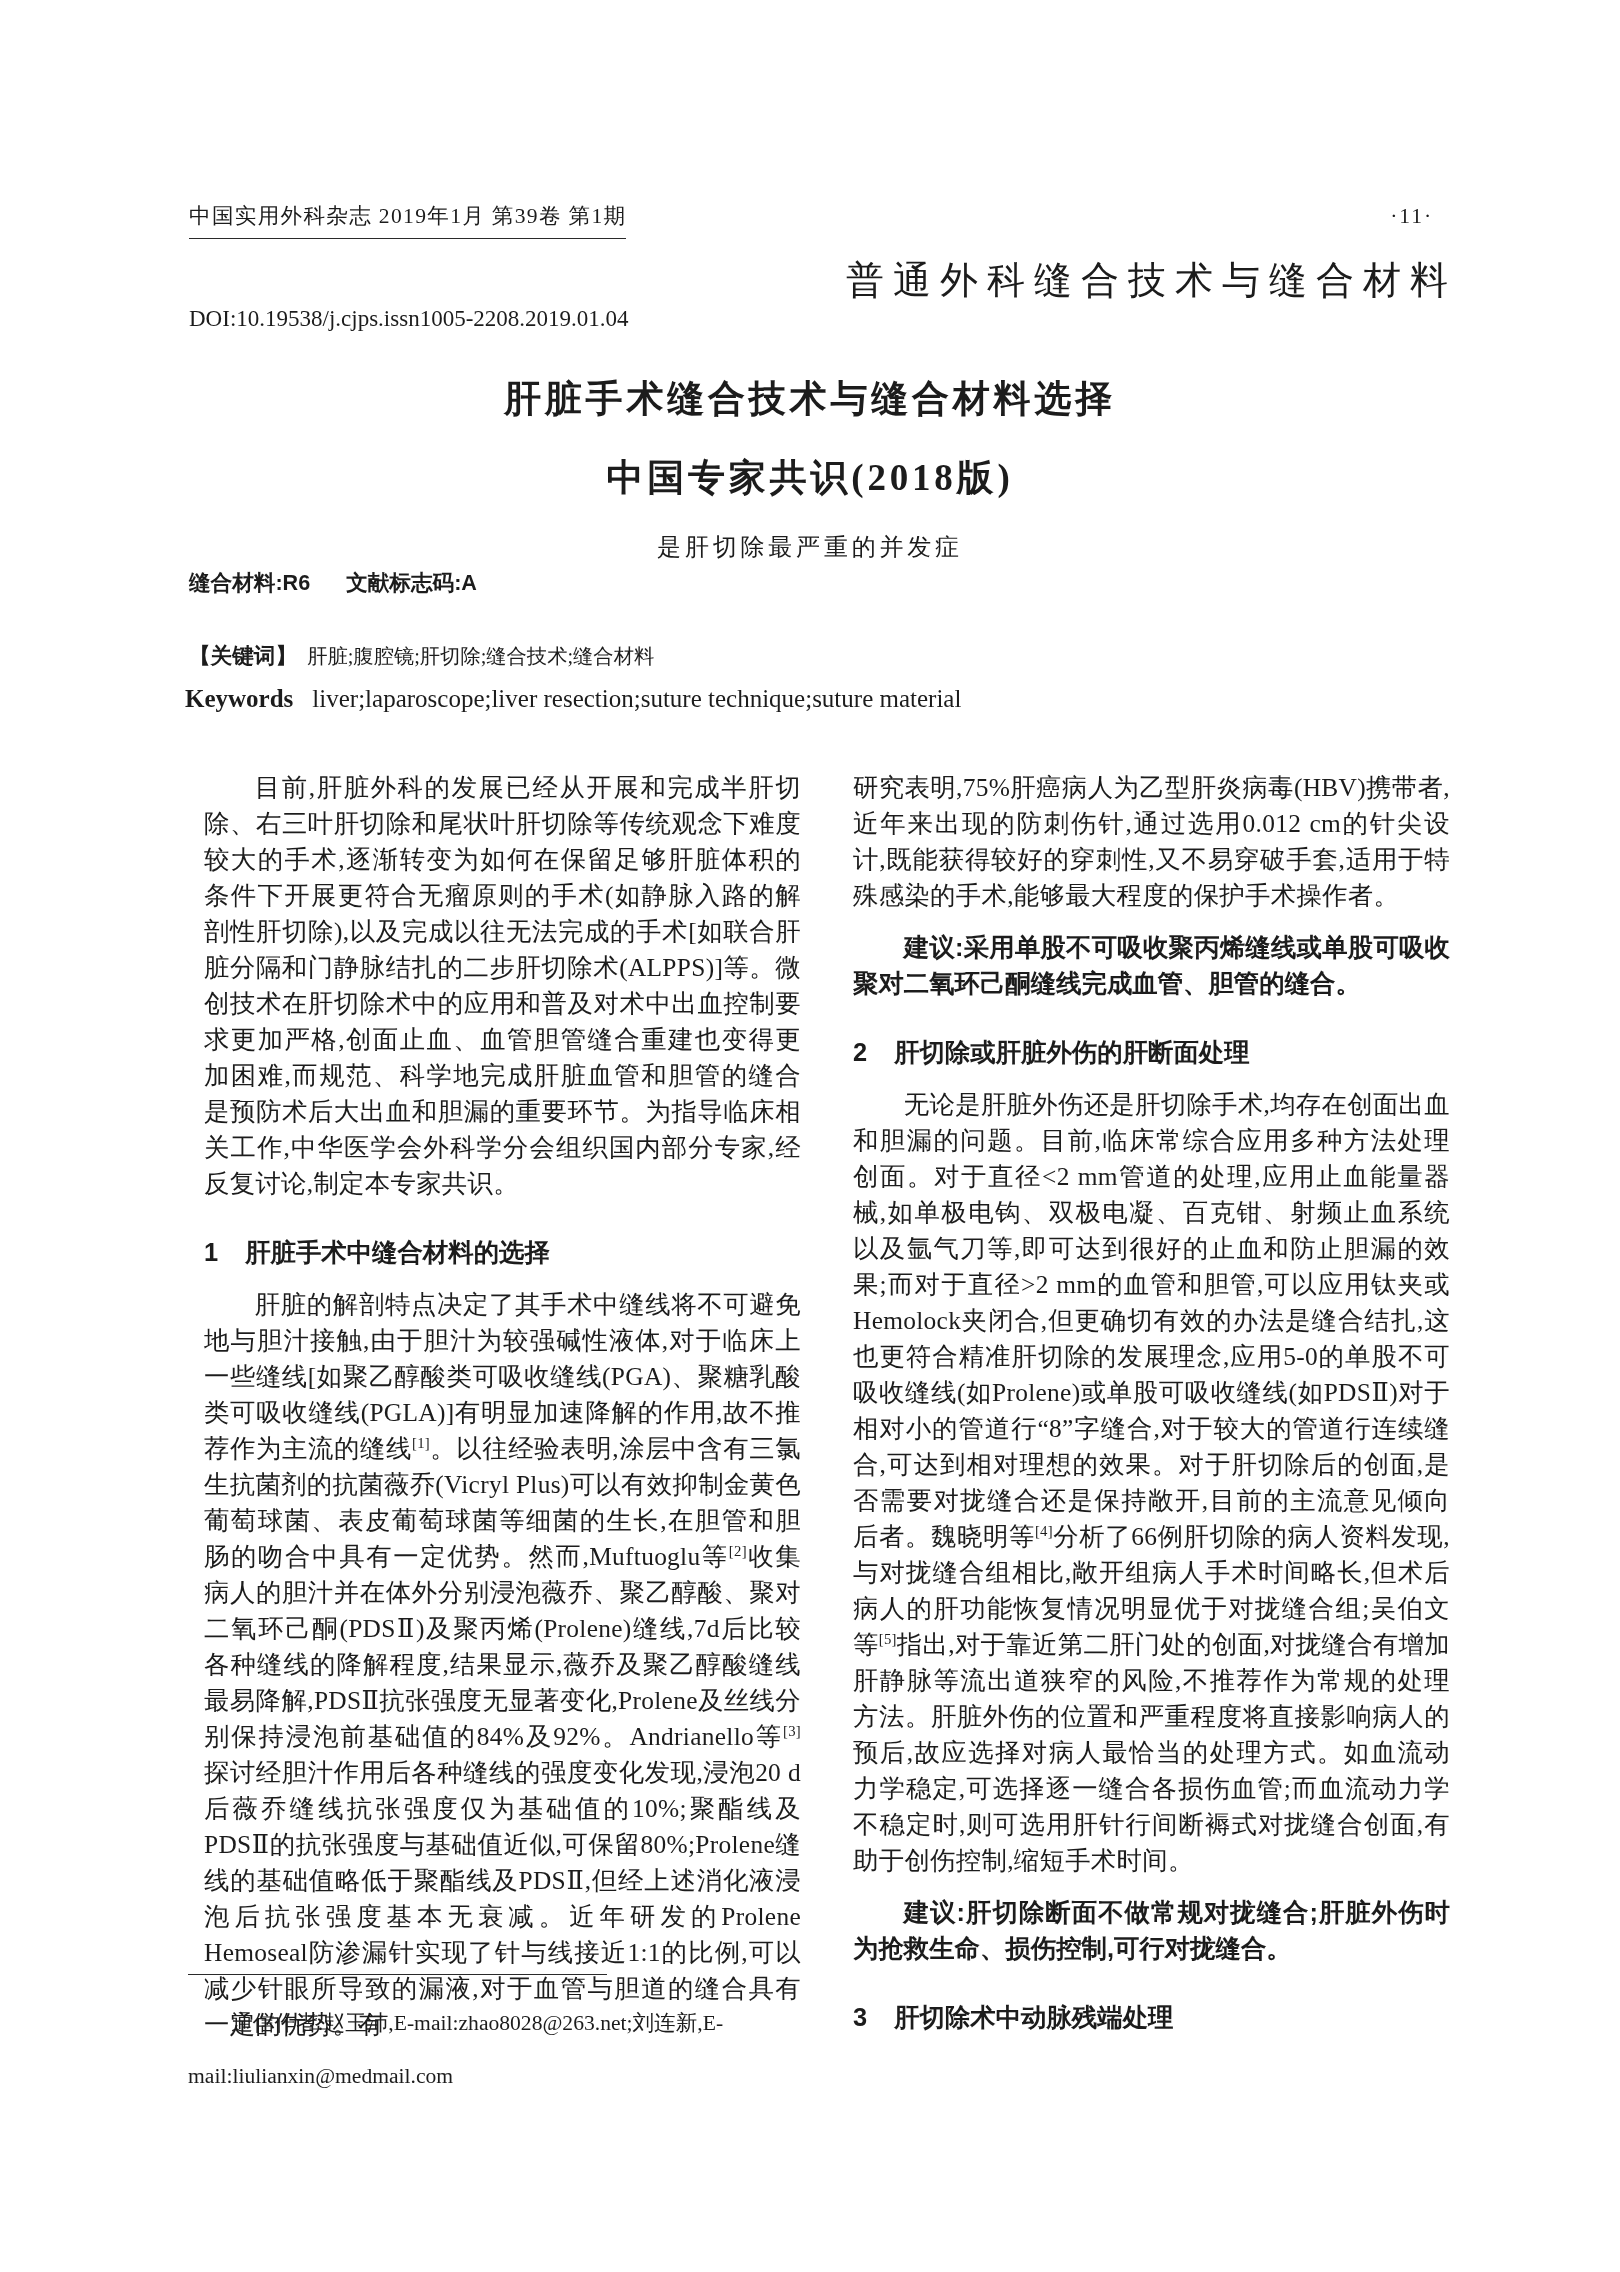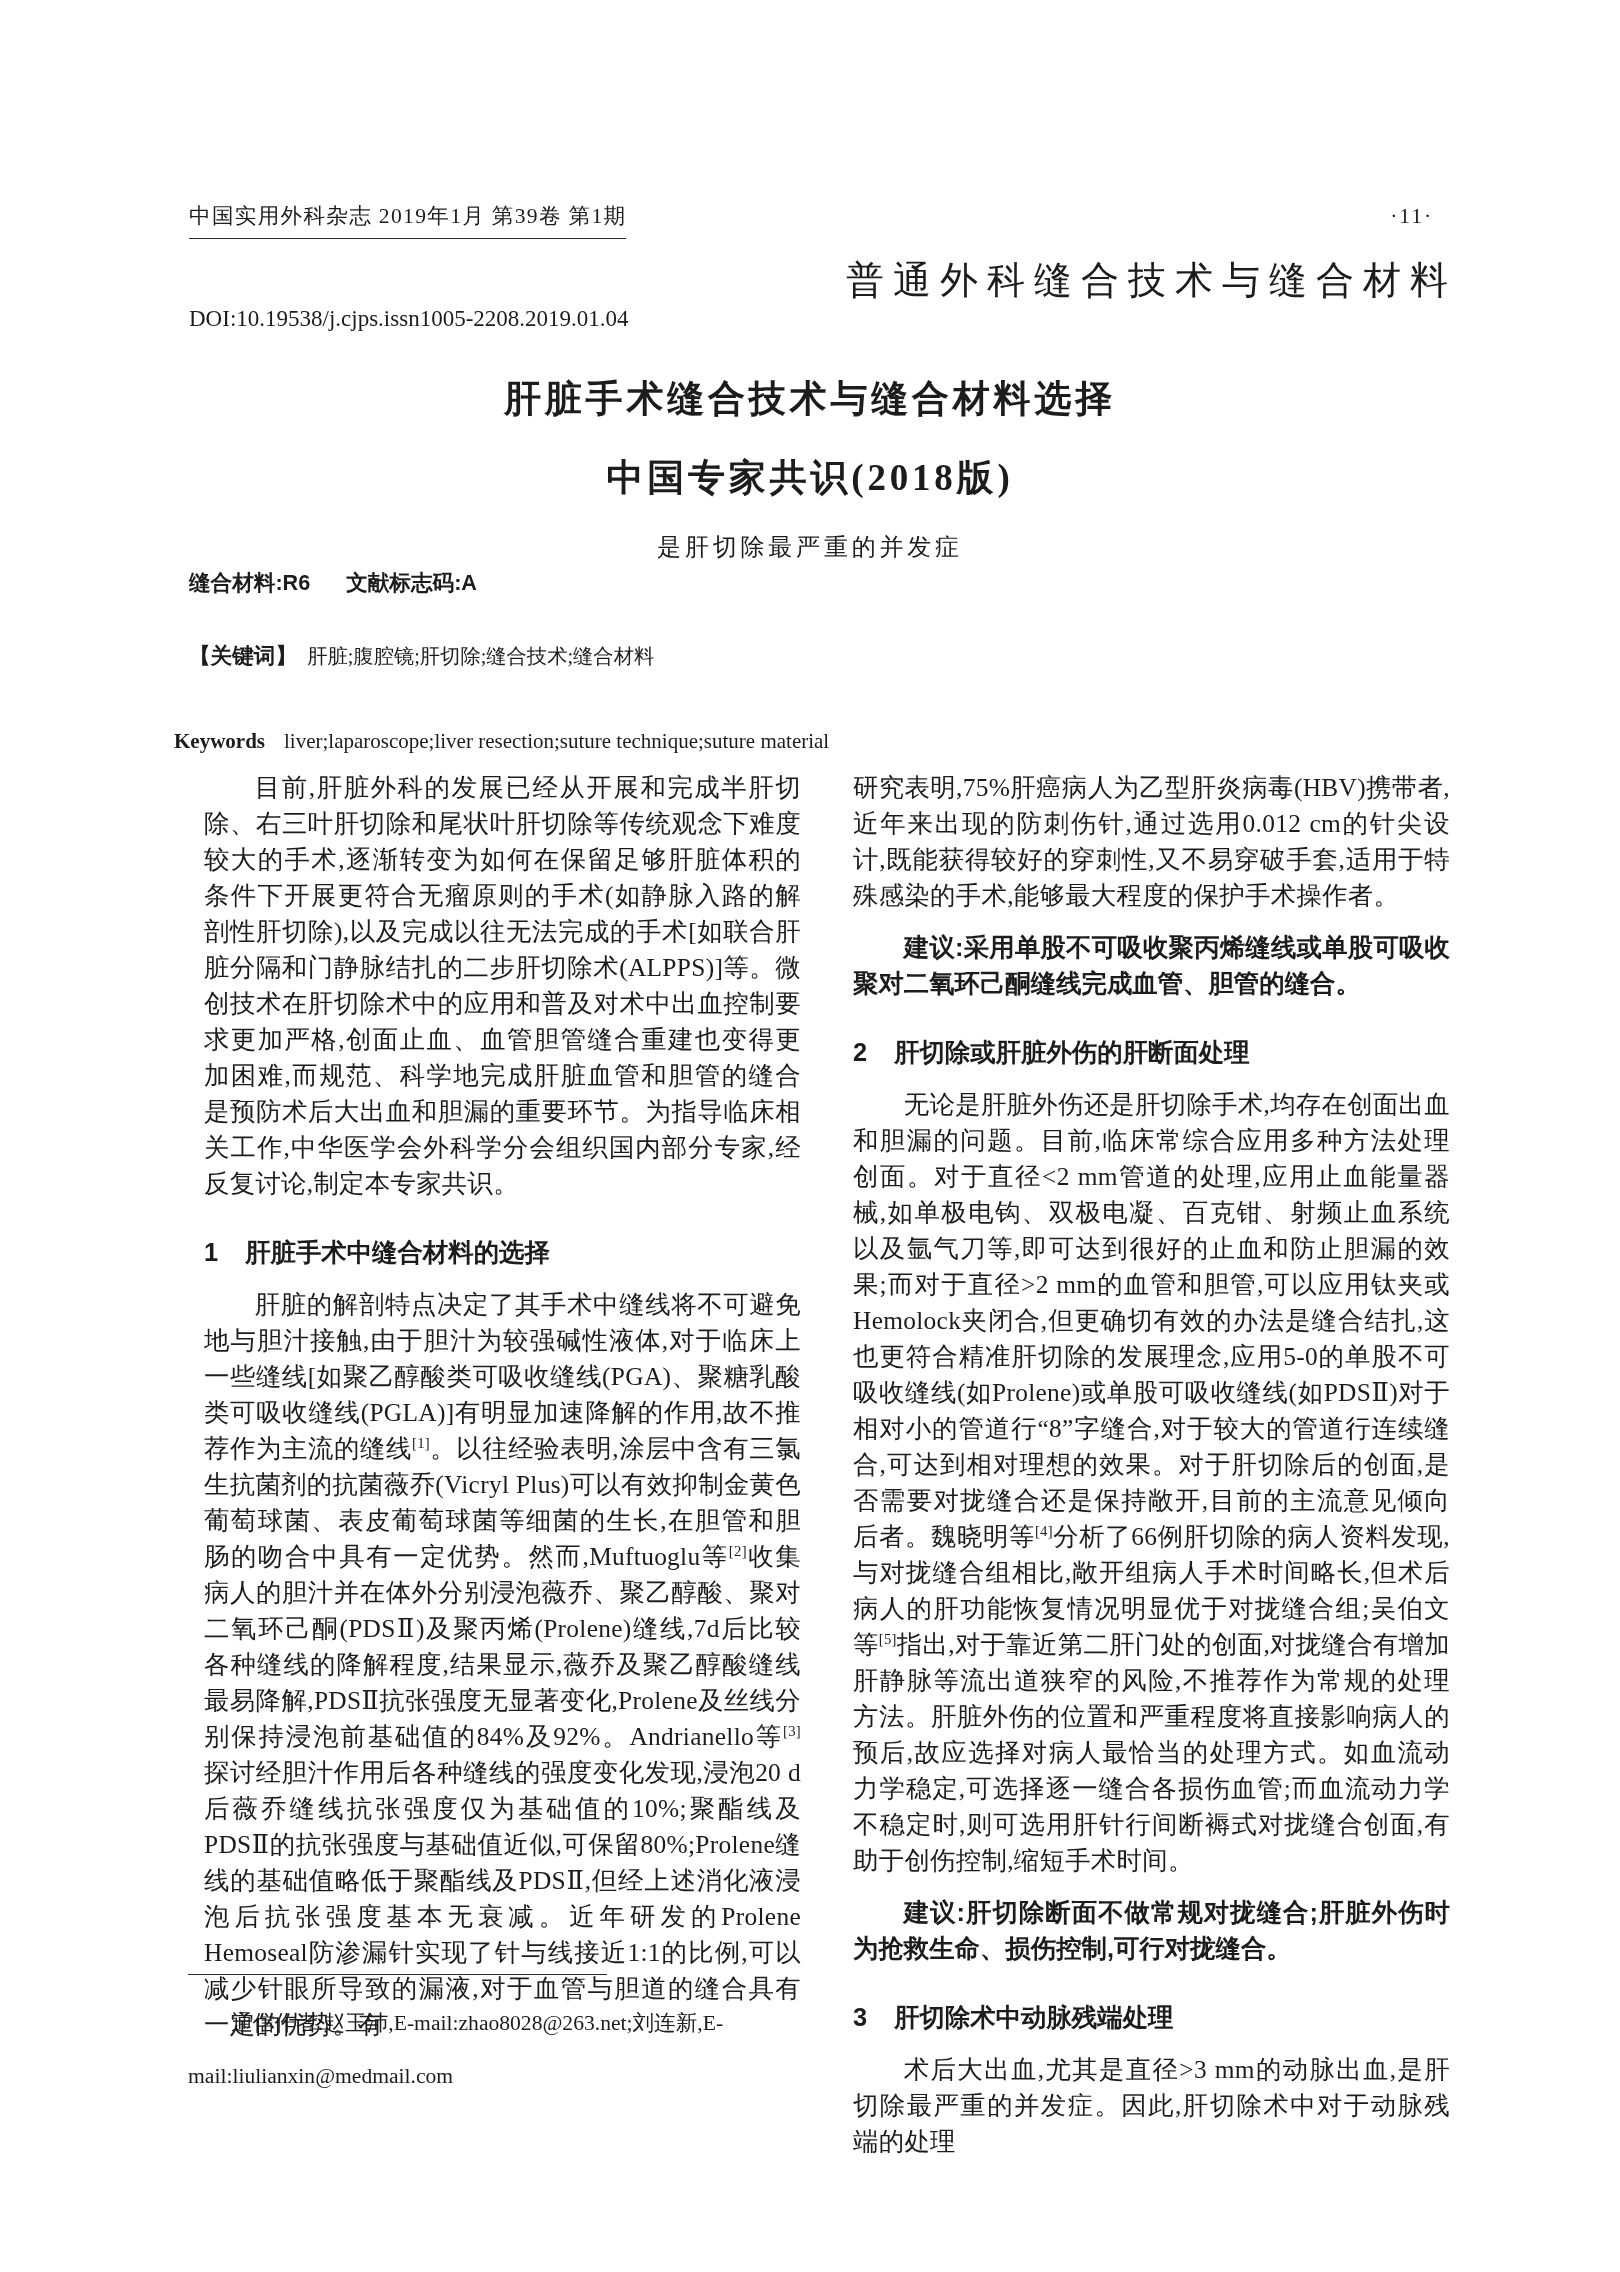--- a/index.html
+++ b/index.html
@@ -16,21 +16,21 @@
   .column-header { position:absolute; top:255px; right:163px; font-size:38px; letter-spacing:9px; }
   .doi { position:absolute; left:189px; top:306px; font-size:23px; }
   .title-block { position:absolute; left:0; top:359px; width:100%; text-align:center;
     font-weight:bold; font-size:37px; line-height:79px; letter-spacing:3.8px; }
   .author-line { position:absolute; left:0; top:531px; width:100%; text-align:center; font-size:24px; letter-spacing:3.8px; }
   .clc-line { position:absolute; left:189px; top:568px; font-size:21.6px; font-weight:bold;
     font-family:"Liberation Sans","DejaVu Sans",sans-serif; }
   .clc-line .gap { display:inline-block; width:36px; }
   .kw-cn { position:absolute; left:189px; top:641px; font-size:20.3px; }
   .kw-cn .label { font-weight:bold; font-size:21.6px; font-family:"Liberation Sans","DejaVu Sans",sans-serif; margin-right:10.2px; }
-  .kw-en { position:absolute; left:174px; top:685px; font-size:21px;margin-top:44px; }
+  .kw-en { position:absolute; left:185px; top:685px; font-size:25px; }
   .kw-en .label { font-weight:bold; margin-right:19px; }
   .col {
     position:absolute; top:753px; width:629px; font-size:25.4px; line-height:36px;
     text-align:justify; letter-spacing:0.3px;
   }
   .col-left { left:188px; }
   .col-right { left:837px; }
   .col p { margin:16px; }
   .col p.indent { text-indent:2em; }
   .col p.rec { font-weight:bold; letter-spacing:0;
@@ -82,21 +82,20 @@
       <p class="sec-h"><span class="num">1</span><span>肝脏手术中缝合材料的选择</span></p>
       <p class="indent">肝脏的解剖特点决定了其手术中缝线将不可避免地与胆汁接触,由于胆汁为较强碱性液体,对于临床上一些缝线[如聚乙醇酸类可吸收缝线(PGA)、聚糖乳酸类可吸收缝线(PGLA)]有明显加速降解的作用,故不推荐作为主流的缝线<sup>[1]</sup>。以往经验表明,涂层中含有三氯生抗菌剂的抗菌薇乔(Vicryl Plus)可以有效抑制金黄色葡萄球菌、表皮葡萄球菌等细菌的生长,在胆管和胆肠的吻合中具有一定优势。然而,Muftuoglu等<sup>[2]</sup>收集病人的胆汁并在体外分别浸泡薇乔、聚乙醇酸、聚对二氧环己酮(PDSⅡ)及聚丙烯(Prolene)缝线,7d后比较各种缝线的降解程度,结果显示,薇乔及聚乙醇酸缝线最易降解,PDSⅡ抗张强度无显著变化,Prolene及丝线分别保持浸泡前基础值的84%及92%。Andrianello等<sup>[3]</sup>探讨经胆汁作用后各种缝线的强度变化发现,浸泡20 d后薇乔缝线抗张强度仅为基础值的10%;聚酯线及PDSⅡ的抗张强度与基础值近似,可保留80%;Prolene缝线的基础值略低于聚酯线及PDSⅡ,但经上述消化液浸泡后抗张强度基本无衰减。近年研发的Prolene Hemoseal防渗漏针实现了针与线接近1:1的比例,可以减少针眼所导致的漏液,对于血管与胆道的缝合具有一定的优势。有</p>
     </div>
   <div class="col col-right">
       <p class="">研究表明,75%肝癌病人为乙型肝炎病毒(HBV)携带者,近年来出现的防刺伤针,通过选用0.012 cm的针尖设计,既能获得较好的穿刺性,又不易穿破手套,适用于特殊感染的手术,能够最大程度的保护手术操作者。</p>
       <p class="rec">建议:采用单股不可吸收聚丙烯缝线或单股可吸收聚对二氧环己酮缝线完成血管、胆管的缝合。</p>
       <p class="sec-h"><span class="num">2</span><span>肝切除或肝脏外伤的肝断面处理</span></p>
       <p class="indent">无论是肝脏外伤还是肝切除手术,均存在创面出血和胆漏的问题。目前,临床常综合应用多种方法处理创面。对于直径&lt;2 mm管道的处理,应用止血能量器械,如单极电钩、双极电凝、百克钳、射频止血系统以及氩气刀等,即可达到很好的止血和防止胆漏的效果;而对于直径&gt;2 mm的血管和胆管,可以应用钛夹或Hemolock夹闭合,但更确切有效的办法是缝合结扎,这也更符合精准肝切除的发展理念,应用5-0的单股不可吸收缝线(如Prolene)或单股可吸收缝线(如PDSⅡ)对于相对小的管道行“8”字缝合,对于较大的管道行连续缝合,可达到相对理想的效果。对于肝切除后的创面,是否需要对拢缝合还是保持敞开,目前的主流意见倾向后者。魏晓明等<sup>[4]</sup>分析了66例肝切除的病人资料发现,与对拢缝合组相比,敞开组病人手术时间略长,但术后病人的肝功能恢复情况明显优于对拢缝合组;吴伯文等<sup>[5]</sup>指出,对于靠近第二肝门处的创面,对拢缝合有增加肝静脉等流出道狭窄的风险,不推荐作为常规的处理方法。肝脏外伤的位置和严重程度将直接影响病人的预后,故应选择对病人最恰当的处理方式。如血流动力学稳定,可选择逐一缝合各损伤血管;而血流动力学不稳定时,则可选用肝针行间断褥式对拢缝合创面,有助于创伤控制,缩短手术时间。</p>
       <p class="rec">建议:肝切除断面不做常规对拢缝合;肝脏外伤时为抢救生命、损伤控制,可行对拢缝合。</p>
       <p class="sec-h"><span class="num">3</span><span>肝切除术中动脉残端处理</span></p>
-      <p class="indent">术后大出血,尤其是直径&gt;3 mm的动脉出血,是肝切除最严重的并发症。因此,肝切除术中对于动脉残端的处理</p>
     </div>
 
   <div class="footnote">
     <div class="rule"></div>
     <p class="fn-text">通信作者:赵玉沛,E-mail:zhao8028@263.net;刘连新,E-mail:liulianxin@medmail.com</p>
   </div>
 
 
 </div>
 

